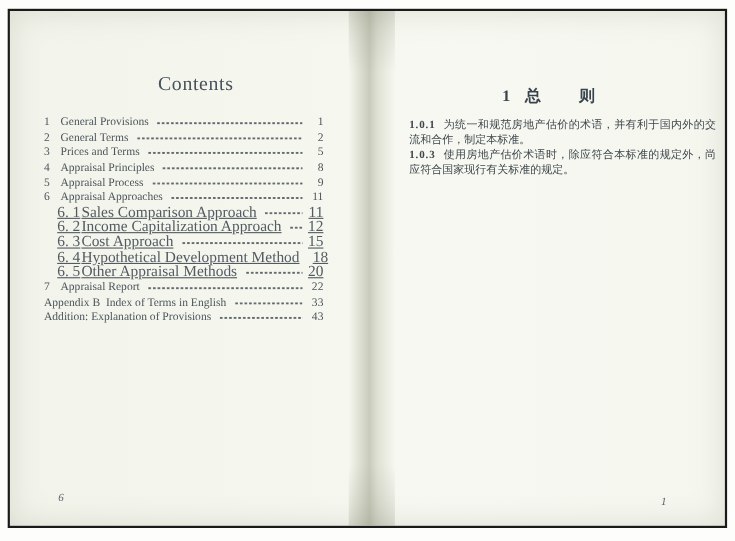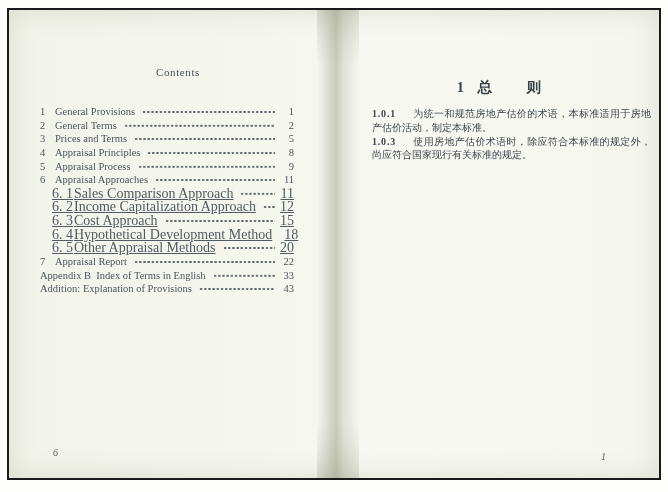--- a/index.html
+++ b/index.html
@@ -18,21 +18,21 @@
   
   .gutter {
     position:absolute; left:308px; top:0; width:42px; height:100%;
     background:
       linear-gradient(180deg, rgba(110,115,90,0.18) 0%, rgba(110,115,90,0) 12%, rgba(110,115,90,0) 88%, rgba(110,115,90,0.18) 100%),
       linear-gradient(90deg, rgba(150,155,128,0) 0%, rgba(138,143,116,0.42) 45%, rgba(155,160,133,0.26) 62%, rgba(165,170,145,0) 100%);
   }
   
   .contents-head {
     position:absolute; left:30px; top:56px; width:278px;
-    text-align:center; font-size:11px; letter-spacing:0.6px; color:#47525a;
+    text-align:center; font-size:18px; letter-spacing:0.6px; color:#47525a;
   }
   .toc {
     position:absolute; left:31px; top:95px; width:254px; color:#4c565d;
   }
   .toc-row {
     display:flex; align-items:baseline;
     height:13.65px; line-height:13.65px; font-size:10.5px; white-space:nowrap;
   }
   .toc-row.lvl2 { padding-left:12px; font-size:14px; color:#525b62;text-decoration:underline; }
   .toc-num { min-width:15px; white-space:pre; }
@@ -55,21 +55,21 @@
     display:flex; justify-content:center; align-items:baseline;
     font-weight:bold; font-size:14.5px; color:#39434c; letter-spacing:0.5px;
   }
   .ch-num { margin-right:13px; }
   .ch-w1 { margin-right:34px; }
   .clauses {
     position:absolute; left:363px; top:97px; width:279px;
     font-size:10px; line-height:13.8px; text-align:justify; color:#3d464d;
   }
   .clause { margin:0; }
-  .clause-num { font-weight:bold; letter-spacing:0.8px; margin-right:17px; white-space:pre; }
+  .clause-num { font-weight:bold; letter-spacing:0.8px; margin-right:7px; white-space:pre; }
   .pg-right {
     position:absolute; left:592px; top:441px;
     font-style:italic; font-size:10px; color:#5a6166;
   }
 </style>
 </head>
 <body>
 
 <div class="frame">
 
@@ -187,21 +187,21 @@
   <div>
     <div class="chapter-title">
       <span class="ch-num">1</span>
       <span class="ch-w1">总</span>
       <span class="ch-w2">则</span>
     </div>
 
     <div class="clauses">
 
         <p class="clause">
-          <span class="clause-num">1.0.1</span><span class="clause-text">为统一和规范房地产估价的术语，本标准适用于房地产估价活动，制定本标准。</span>
+          <span class="clause-num">1.0.1</span><span class="clause-text">为统一和规范房地产估价的术语，并有利于国内外的交流和合作，制定本标准。</span>
         </p>
 
 
         <p class="clause">
           <span class="clause-num">1.0.3</span><span class="clause-text">使用房地产估价术语时，除应符合本标准的规定外，尚应符合国家现行有关标准的规定。</span>
         </p>
 
     </div>
 
     <div class="pg-right">1</div>

